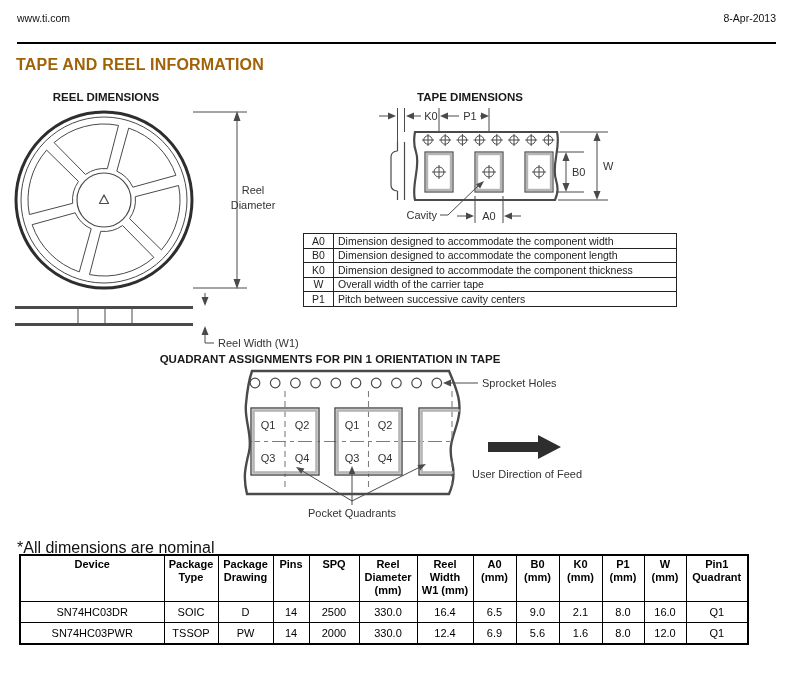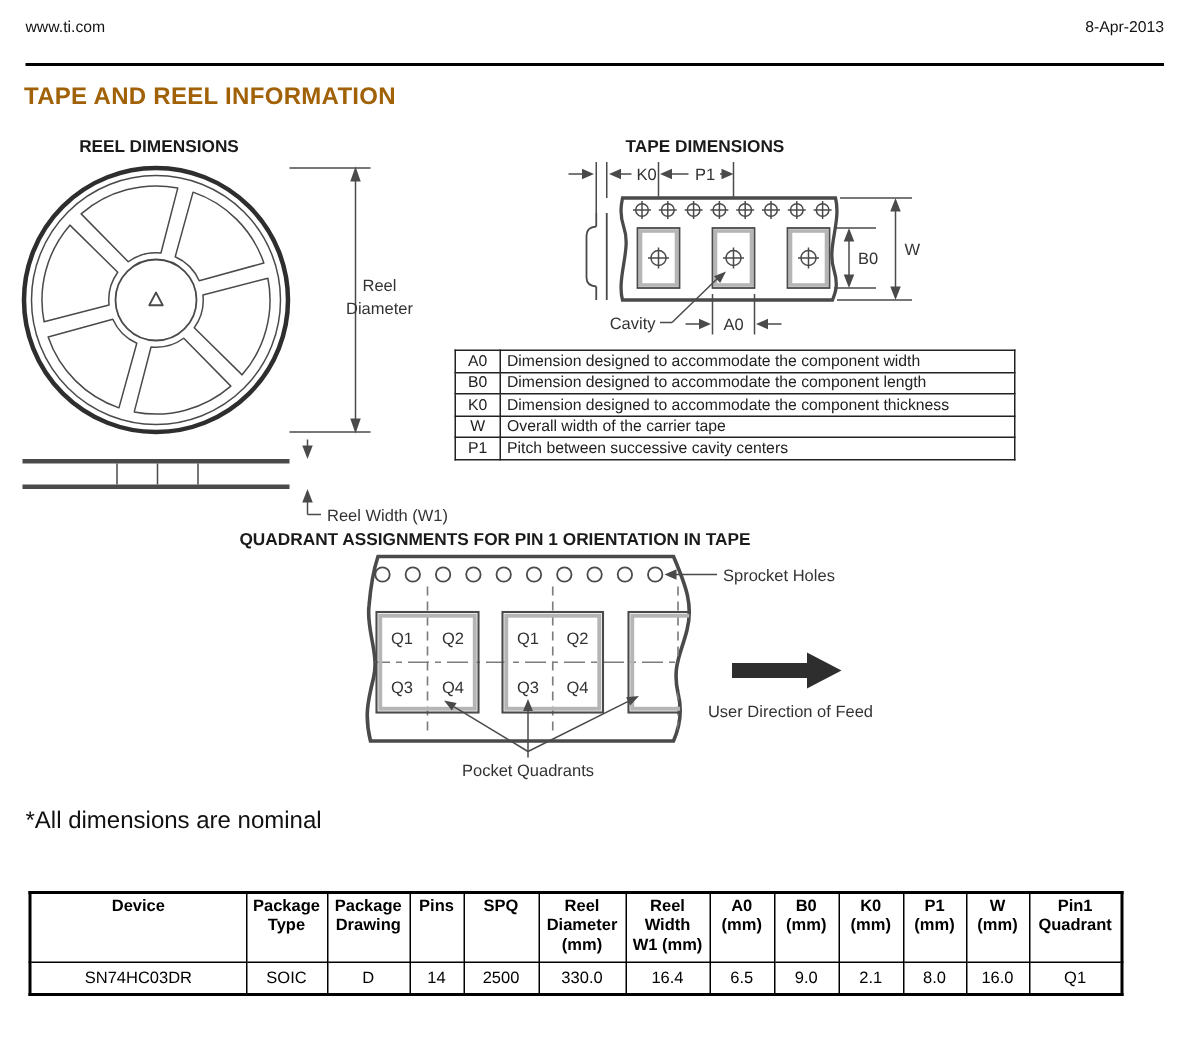--- a/index.html
+++ b/index.html
@@ -13,21 +13,21 @@
   #page-title{left:16px;top:56px;font-size:16px;font-weight:bold;letter-spacing:0.2px;color:#a16207;}
   #note{left:17px;top:539px;font-size:16px;color:#111;}
 
   
   #dim-table{left:303px;top:233px;border-collapse:collapse;table-layout:fixed;width:374px;}
   #dim-table td{border:1px solid #222;font-size:10.5px;color:#222;height:13.6px;
                 padding:0 0 0 4px;line-height:1;white-space:nowrap;overflow:hidden;}
   #dim-table td.sym{text-align:center;padding:0;width:30px;}
 
   
-  #main-table{left:19px;top:554px;border-collapse:collapse;table-layout:fixed;width:728px;margin-top:40px;}
+  #main-table{left:19px;top:554px;border-collapse:collapse;table-layout:fixed;width:728px;}
   #main-table th,#main-table td{border:1px solid #000;font-size:11px;color:#000;
       text-align:center;overflow:hidden;}
   #main-table{border:2px solid #000;}
   #main-table th{font-weight:bold;vertical-align:top;padding:2px 0 1px 0;
       white-space:pre-line;line-height:1.18;height:42px;}
   #main-table td{height:20px;padding:0;}
   svg text{fill:#333;font-family:"Liberation Sans","DejaVu Sans",sans-serif;}
   svg .ttl{font-weight:bold;fill:#1a1a1a;font-size:11.5px;}
   svg .lbl{font-size:11px;}
 </style>
@@ -388,15 +388,30 @@
         <td>2500</td>
         <td>330.0</td>
         <td>16.4</td>
         <td>6.5</td>
         <td>9.0</td>
         <td>2.1</td>
         <td>8.0</td>
         <td>16.0</td>
         <td>Q1</td>
       </tr>
+      <tr>
+        <td>SN74HC03PWR</td>
+        <td>TSSOP</td>
+        <td>PW</td>
+        <td>14</td>
+        <td>2000</td>
+        <td>330.0</td>
+        <td>12.4</td>
+        <td>6.9</td>
+        <td>5.6</td>
+        <td>1.6</td>
+        <td>8.0</td>
+        <td>12.0</td>
+        <td>Q1</td>
+      </tr>
     </tbody>
   </table>
 </div>
 
 </body></html>

